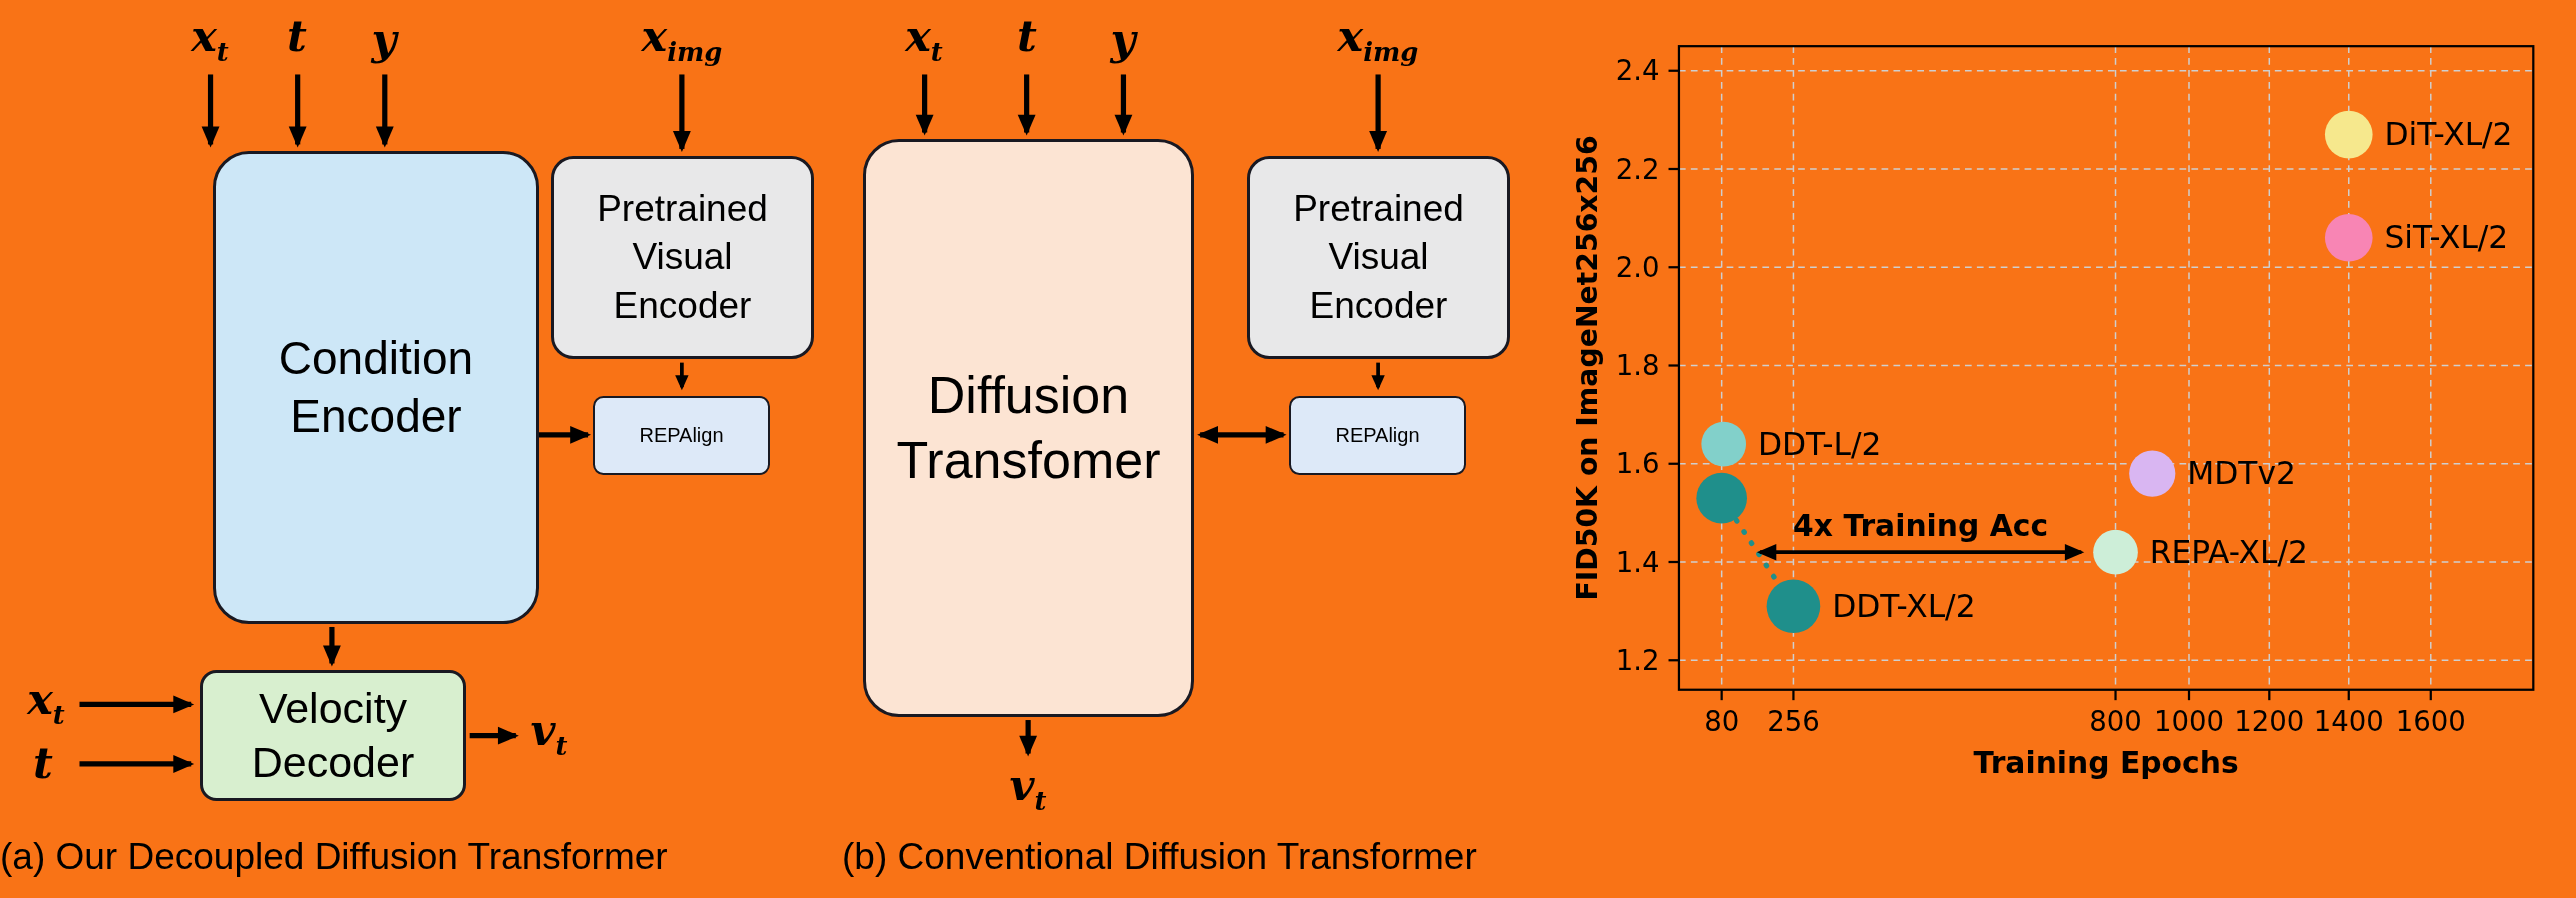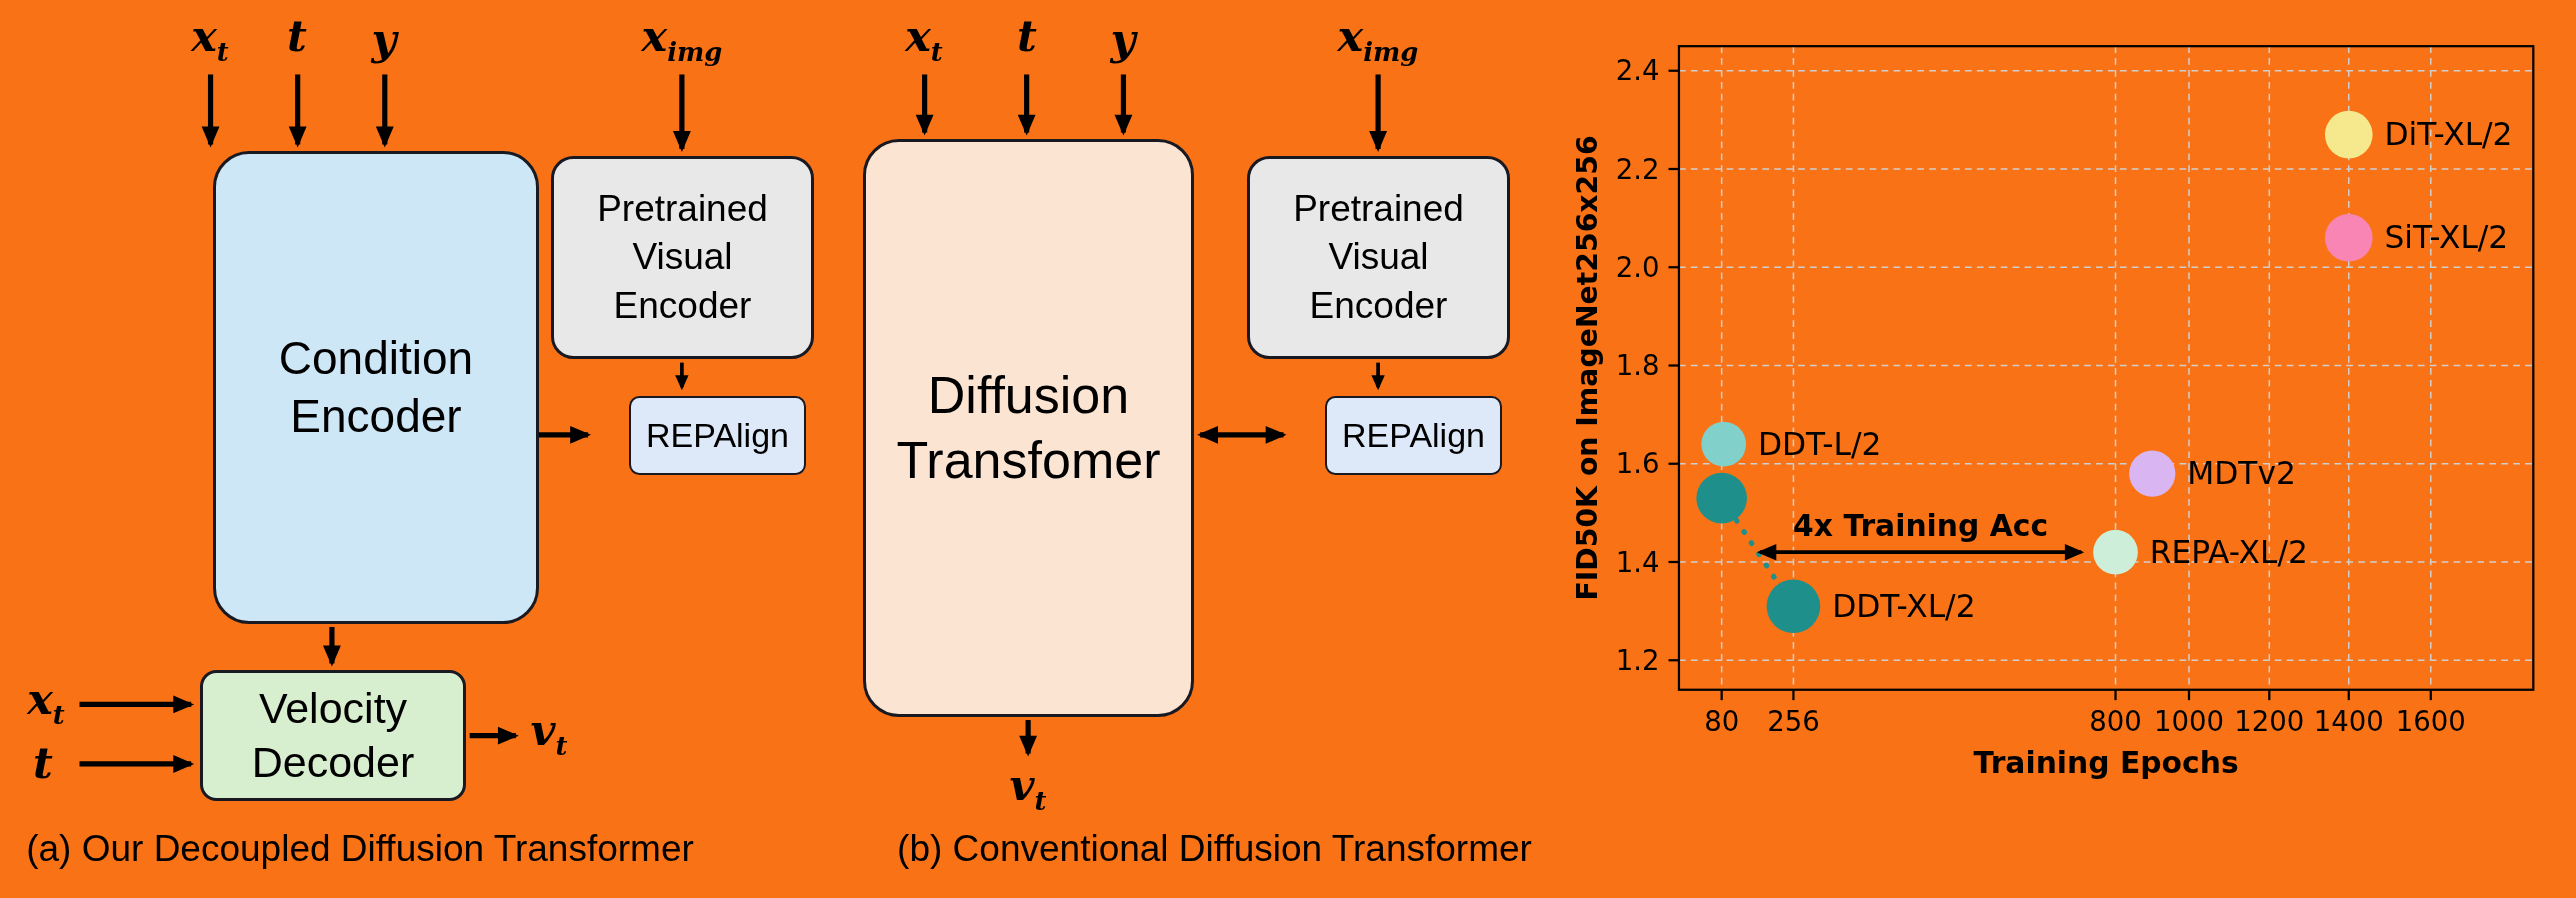--- a/index.html
+++ b/index.html
@@ -11,29 +11,29 @@
   .chart{position:absolute;left:1564px;top:0;}
   .box{
     position:absolute;display:flex;align-items:center;justify-content:center;
     text-align:center;box-sizing:border-box;border:3px solid #191922;
     color:#000;line-height:1.25;
   }
   .box span{display:block;padding:0 7.4px;}
   .box-blue{background:#cde7f7;border-radius:36px;font-size:46px;margin-left:44px;}
   .box-peach{background:#fce4d3;border-radius:36px;font-size:52px;}
   .box-gray{background:#e8e8e9;border-radius:22.3px;font-size:37px;line-height:1.3;text-align:center;}
-  .box-repa{background:#dde9f8;border-radius:10.4px;font-size:34px;border-width:2.2px;margin-left:36px;}
+  .box-repa{background:#dde9f8;border-radius:10.4px;font-size:20px;border-width:2.2px;}
   .box-green{background:#d8efcf;border-radius:16.4px;font-size:43px;}
   .math{
     position:absolute;transform:translateX(-50%);
     font-family:"DejaVu Serif",serif;font-style:italic;font-weight:600;
     font-size:43px;line-height:1;white-space:nowrap;
   }
   .math sub{font-size:60%;line-height:0;}
-  .caption{position:absolute;font-size:37px;text-align:center;white-space:nowrap;}
+  .caption{position:absolute;font-size:37px;white-space:nowrap;margin-top:8px;}
   #fid-chart text{font-family:"DejaVu Sans",sans-serif;fill:#000;}
 </style>
 </head>
 <body>
 
 <div class="canvas">
 
   <svg class="layer" width="2576" height="898" viewBox="0 0 3458 1206">
     <defs>
       <marker id="ah" viewBox="0 0 34 34" markerWidth="34" markerHeight="34" refX="27" refY="17" orient="auto" markerUnits="userSpaceOnUse">

